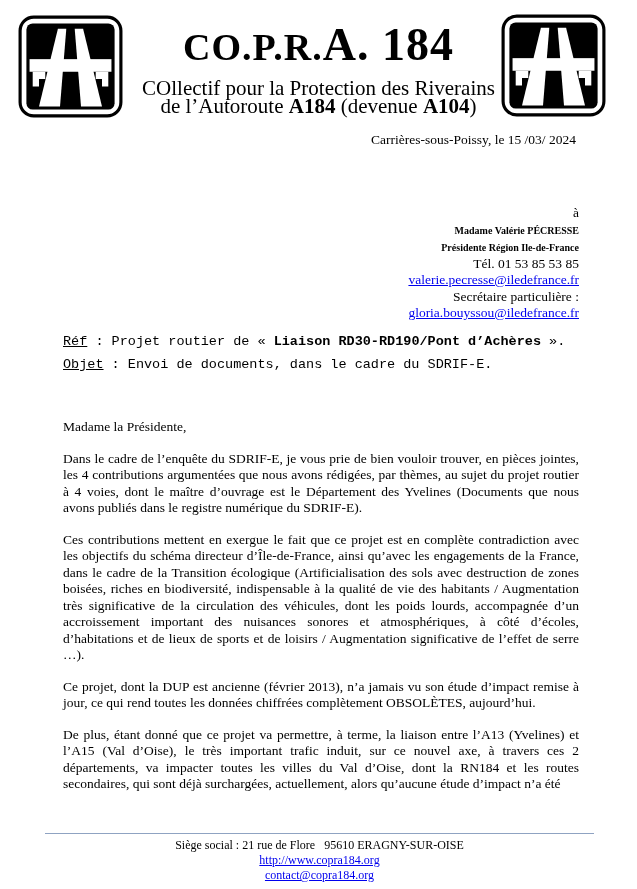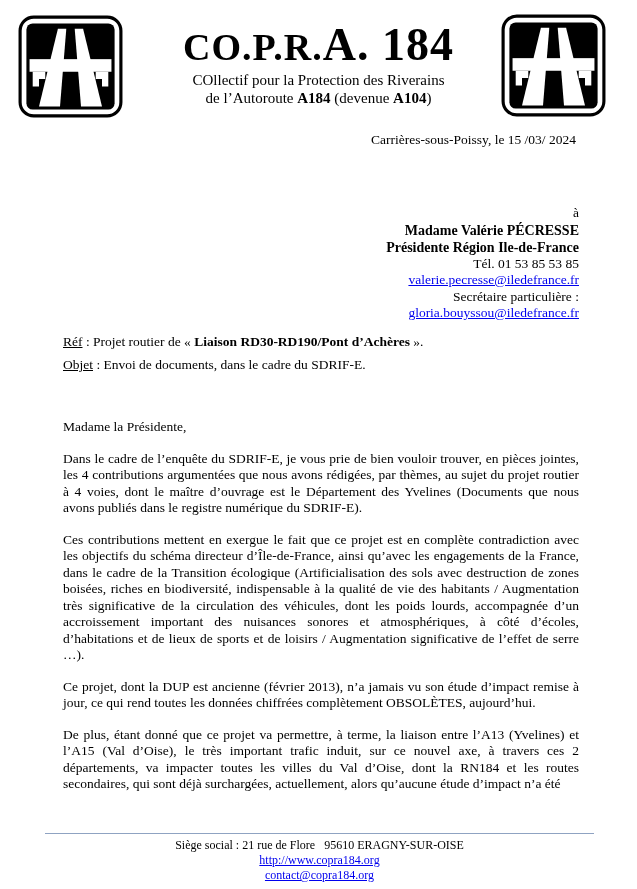--- a/index.html
+++ b/index.html
@@ -17,34 +17,34 @@
   .sign { position:absolute; width:105px; height:107px; }
   .sign.left  { left:18px;  top:13px; }
   .sign.right { left:501px; top:12px; }
   .sign svg { width:100%; height:100%; display:block; }
 
   
   .header-center { position:absolute; left:130px; width:377px; top:18px; text-align:center; }
   .org-title { font-weight:bold; letter-spacing:1px; white-space:nowrap; }
   .org-title .t1 { font-size:38px; }
   .org-title .t2 { font-size:46px; }
-  .org-subtitle { font-size:15px; line-height:18px; }
+  .org-subtitle { margin-top:8px; font-size:21px; line-height:18px; }
   .org-subtitle b { font-weight:bold; }
 
   .dateline { position:absolute; top:132px; right:61px; font-size:13.5px; }
 
   
   .recipient { position:absolute; top:205px; right:58px; text-align:right;
                font-size:13.5px; line-height:16.5px; }
-  .recipient .bold-line { font-weight:bold; font-size:14px; line-height:17px;margin-left:40px; }
+  .recipient .bold-line { font-weight:bold; font-size:10px; line-height:17px;margin-left:40px; }
 
   a.doc-link { color:#0000EE; text-decoration:underline; cursor:pointer; }
 
   
-  .refblock { position:absolute; left:63px; top:333px; font-size:13.5px; line-height:17px; }
+  .refblock { position:absolute; left:63px; top:333px; font-size:13.5px; line-height:17px;font-family:Liberation Mono, monospace; }
   .refblock .ref-line { margin-bottom:6px; }
   .u { text-decoration:underline; }
   .b { font-weight:bold; }
 
   
   .letter-body { position:absolute; left:63px; top:419px; width:516px;
                  font-size:13.5px; line-height:16.5px; text-align:justify; }
   .letter-body p { margin:0 0 15px 0; }
   .letter-body p.salutation { text-align:left; }
 

